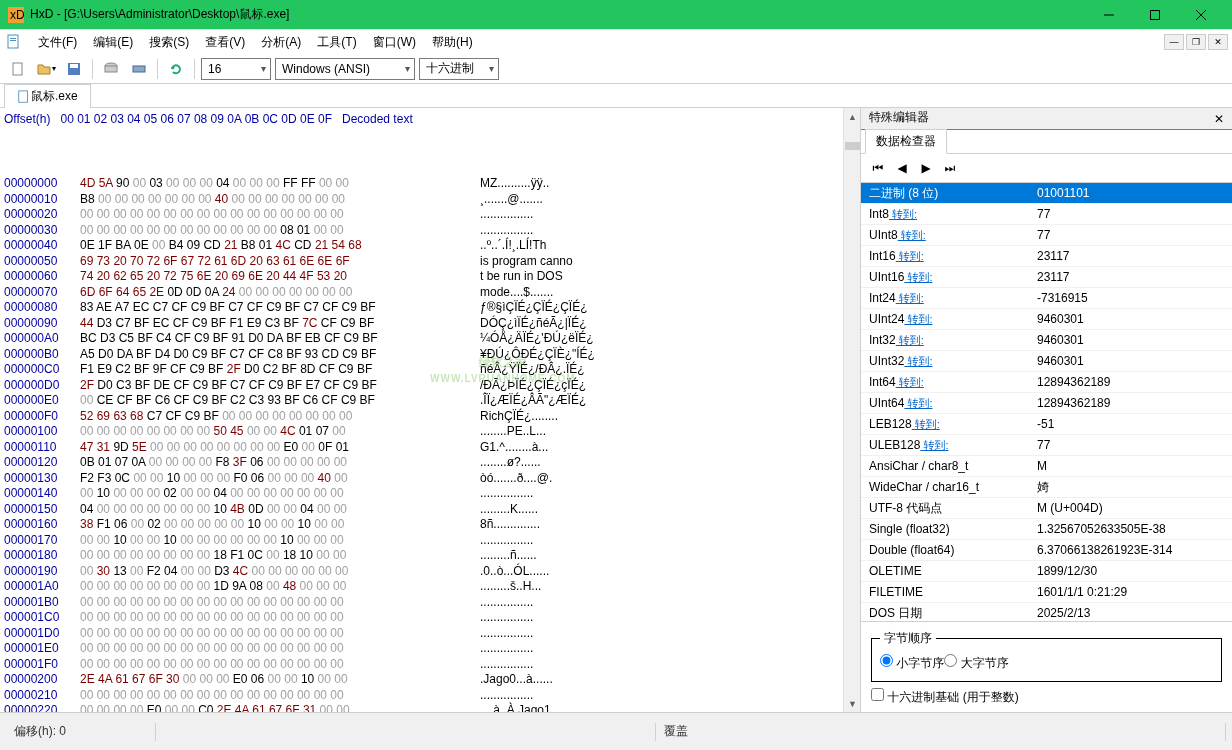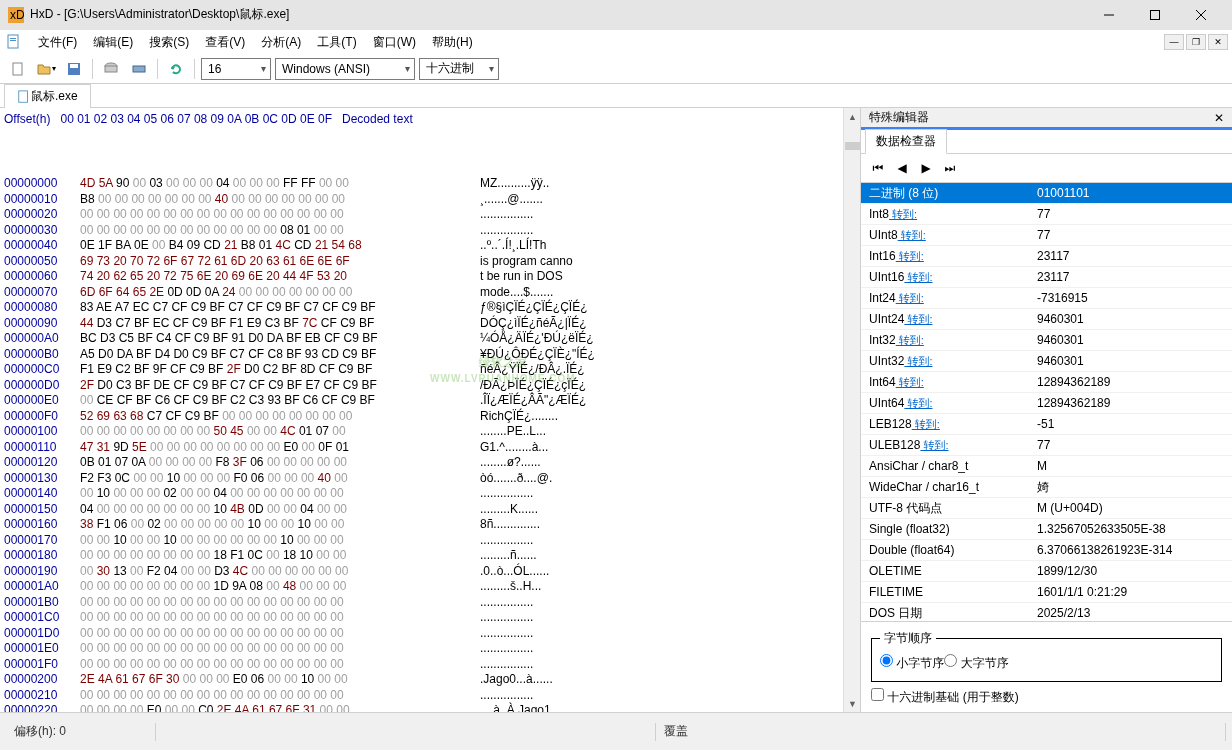--- a/index.html
+++ b/index.html
@@ -1,17 +1,17 @@
 <!DOCTYPE html>
 <html><head>
 <meta charset="utf-8">
 <style>
 *{margin:0;padding:0;box-sizing:border-box;font-family:"Segoe UI","Microsoft YaHei",Tahoma,sans-serif;font-size:12px}
 body{background:#fff;overflow:hidden;width:1232px;height:750px}
-.titlebar{height:30px;background:#e5e5e5;display:flex;align-items:center;padding:0 8px;border-bottom:1px solid #e5e5e5}
+.titlebar{height:30px;background:#22c55e;display:flex;align-items:center;padding:0 8px;border-bottom:1px solid #e5e5e5}
 .titlebar-icon{width:16px;height:16px;margin-right:6px;display:inline-flex;align-items:center;justify-content:center}
 .title-text{flex:1;font-size:12px;color:#000}
 .win-controls{display:flex}
 .win-btn{width:46px;height:30px;display:flex;align-items:center;justify-content:center;cursor:pointer}
 .menubar{height:24px;display:flex;align-items:center;padding:0 6px;background:#fff;position:relative}
 .menu-icon{width:16px;height:16px;margin-right:8px;display:inline-flex;align-items:center;justify-content:center}
 .menu-item{padding:2px 8px;cursor:pointer;font-size:12px}
 .mdi-ctrl{position:absolute;right:4px;display:flex;gap:2px}
 .mdi-btn{width:20px;height:16px;border:1px solid #ccc;display:flex;align-items:center;justify-content:center;background:#f0f0f0;cursor:pointer;font-size:9px}
 .toolbar{height:30px;display:flex;align-items:center;padding:2px 6px;gap:4px;background:#fff;border-bottom:1px solid #d0d0d0}
@@ -25,21 +25,21 @@
 .hexpane{flex:1;overflow:auto;padding:4px;font-family:Consolas,monospace;font-size:13px;line-height:15.5px;white-space:pre;background:#fff;position:relative}
 .hex-header{color:#0000a0;margin-bottom:2px}
 .hex-row{display:flex}
 .offs{color:#0000a0;width:76px}
 .hexb{width:390px}
 .dect{color:#000}
 .h00{color:#a0a0a0}
 .hnz{color:#000}
 .hbrn{color:#7a0000}
 .sidepane{width:372px;border-left:1px solid #d0d0d0;background:#fff;display:flex;flex-direction:column}
-.side-title{height:22px;background:#f0f0f0;border-bottom:3px solid #3b82f6;padding:3px 8px;font-size:12px;display:flex;justify-content:space-between;align-items:center}
+.side-title{height:22px;background:#f0f0f0;border-bottom:1px solid #3b82f6;padding:3px 8px;font-size:12px;display:flex;justify-content:space-between;align-items:flex-end}
 .side-tabs{height:24px;display:flex;align-items:flex-end;padding:2px 4px 0;border-bottom:1px solid #d0d0d0}
 .side-tab{padding:3px 10px;border:1px solid #d0d0d0;border-bottom:1px solid #fff;background:#fff;font-size:12px;margin-bottom:-1px}
 .side-toolbar{height:28px;display:flex;align-items:center;padding:2px 6px;gap:2px}
 .nav-btn{width:22px;height:22px;display:flex;align-items:center;justify-content:center;cursor:pointer}
 .insp-list{flex:1;overflow:auto;border-top:1px solid #d0d0d0}
 .insp-row{display:flex;align-items:center;height:21px;border-bottom:1px solid #f0f0f0;cursor:pointer}
 .insp-row.sel{background:#0078d7;color:#fff}
 .insp-name{width:170px;padding-left:8px}
 .insp-goto{color:#0066cc;text-decoration:underline;cursor:pointer;font-size:11px}
 .insp-val{flex:1;padding-left:6px}

